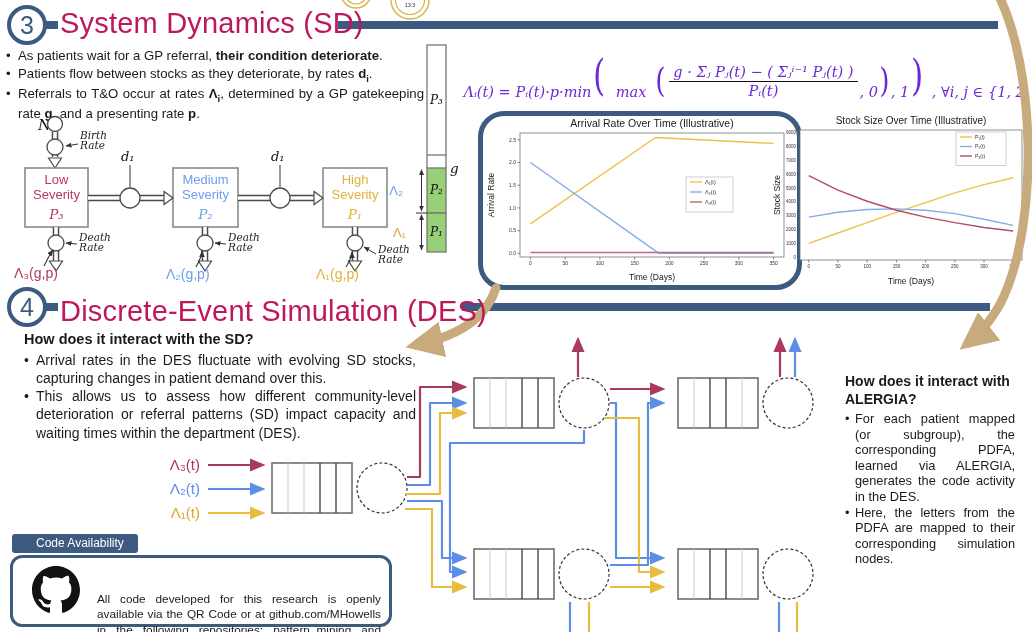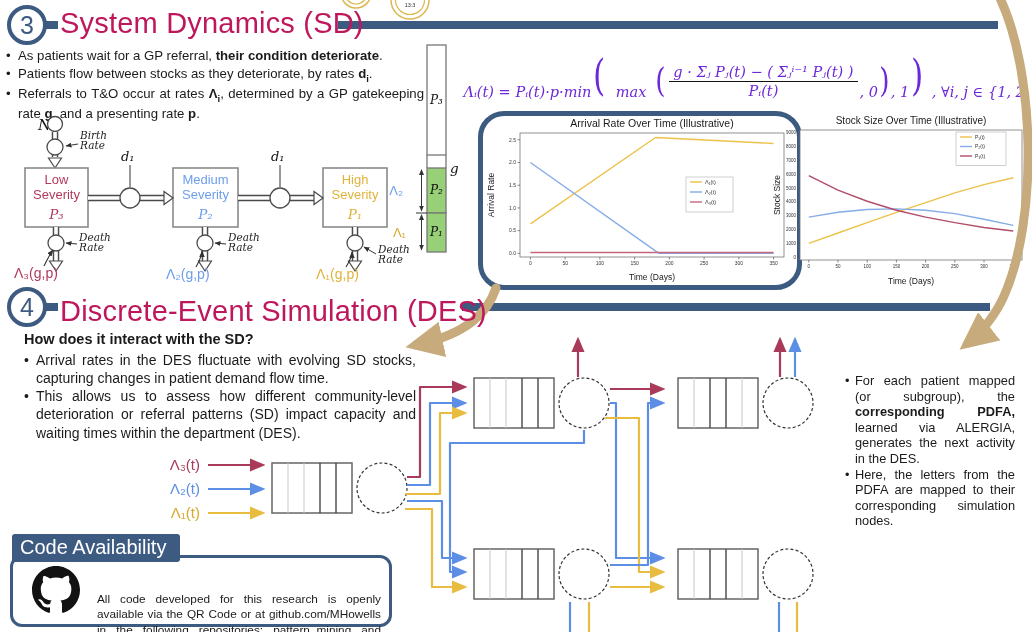--- a/index.html
+++ b/index.html
@@ -33,22 +33,22 @@
   .formula .par-o{font-style:normal;font-size:42px;font-weight:200;transform:scaleX(.75);}
   .formula .par-i{font-style:normal;font-size:33px;transform:scaleX(.8);}
   .frac{display:inline-flex;flex-direction:column;align-items:center;margin:0 2px;line-height:1.15;}
   .frac .num{display:block;border-bottom:1px solid #111;padding:0 4px 1px;}
   .frac .den{display:block;padding-top:1px;}
   
   .chart-frame{left:478px;top:111px;width:324px;height:179px;box-sizing:border-box;
      border:5px solid var(--navy);border-radius:26px;z-index:1;background:#fff;}
   .chart-host{z-index:2;}
   
-  .code-tab{left:12px;top:534px;background:var(--navy);color:#fff;font-size:20px;
-     padding:2px 14px 3px 8px;border-radius:3px;z-index:2;}
+  .code-tab{left:12px;top:534px;background:var(--navy);color:#fff;font-size:12px;
+     padding:2px 14px 3px 24px;border-radius:3px;z-index:2;}
   .code-box{left:10px;top:555px;width:382px;height:72px;box-sizing:border-box;
      border:3px solid var(--navy);border-radius:12px;background:#fff;z-index:1;}
   .code-text{left:97px;top:592px;width:284px;font-size:11.8px;line-height:1.3;z-index:2;}
   .octocat{left:32px;top:566px;z-index:2;}
   
   .sC{stroke:var(--crimson);} .sB{stroke:var(--blue);} .sY{stroke:var(--yellow);}
   .fC{fill:var(--crimson);} .fB{fill:var(--blue);} .fY{fill:var(--yellow);}
   .sT{stroke:var(--tan);} .fT{fill:var(--tan);}
   .route{fill:none;stroke-width:2.2;stroke-linejoin:round;}
   .pipe1{stroke:#4a4a4a;stroke-width:6.5;fill:none;}
@@ -210,32 +210,33 @@
     <span>4</span>
   </div>
   <div class="abs sec-bar" style="left:44px;top:303px;width:14px;height:8px;"></div>
   <div class="abs sec-title" style="left:60px;top:295px;">Discrete-Event Simulation (DES)</div>
   <div class="abs sec-bar" style="left:462px;top:303px;width:528px;height:8px;"></div>
 
   <div class="abs des-text">
     <div class="hd">How does it interact with the SD?</div>
     <div class="brow">
       <span class="bmark">•</span>
-      <div class="just"><span>Arrival rates in the DES fluctuate with evolving SD stocks, capturing changes in patient demand flow time.</span></div>
+      <div class="just"><span>Arrival rates in the DES fluctuate with evolving SD stocks, capturing changes in patient demand over this.</span></div>
     </div>
     <div class="brow">
       <span class="bmark">•</span>
       <div class="just"><span>This allows us to assess how different community-level deterioration or referral patterns (SD) impact capacity and waiting times within the department (DES).</span></div>
     </div>
   </div>
 
   <div class="abs alergia">
+    <div class="hd">How does it interact with ALERGIA?</div>
     <div class="brow">
       <span class="bmark" style="width:10px">•</span>
-      <div class="just"><span>For each patient mapped (or subgroup), the </span><span style="font-weight: bold;">corresponding PDFA,</span><span> learned via ALERGIA, generates the next activity in the DES.</span></div>
+      <div class="just"><span>For each patient mapped (or subgroup), the </span><span style="font-weight: normal;">corresponding PDFA,</span><span> learned via ALERGIA, generates the code activity in the DES.</span></div>
     </div>
     <div class="brow">
       <span class="bmark" style="width:10px">•</span>
       <div class="just"><span>Here, the letters from the PDFA are mapped to their corresponding simulation nodes.</span></div>
     </div>
   </div>
 
   <div class="abs code-tab">Code Availability</div>
   <div class="abs code-box"></div>
   <svg class="abs octocat" width="48" height="48" viewBox="0 0 16 16">

